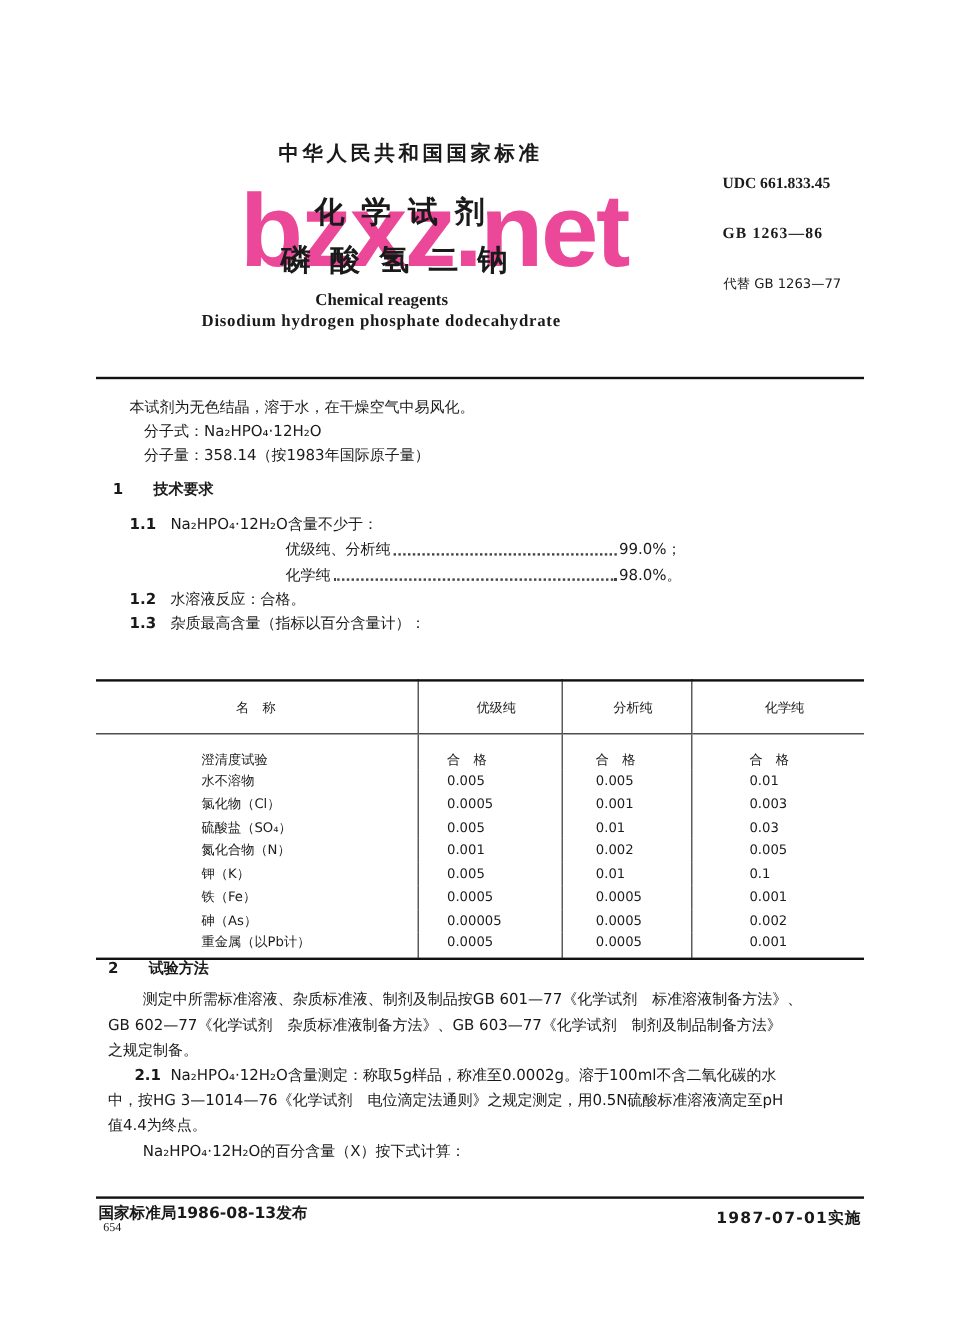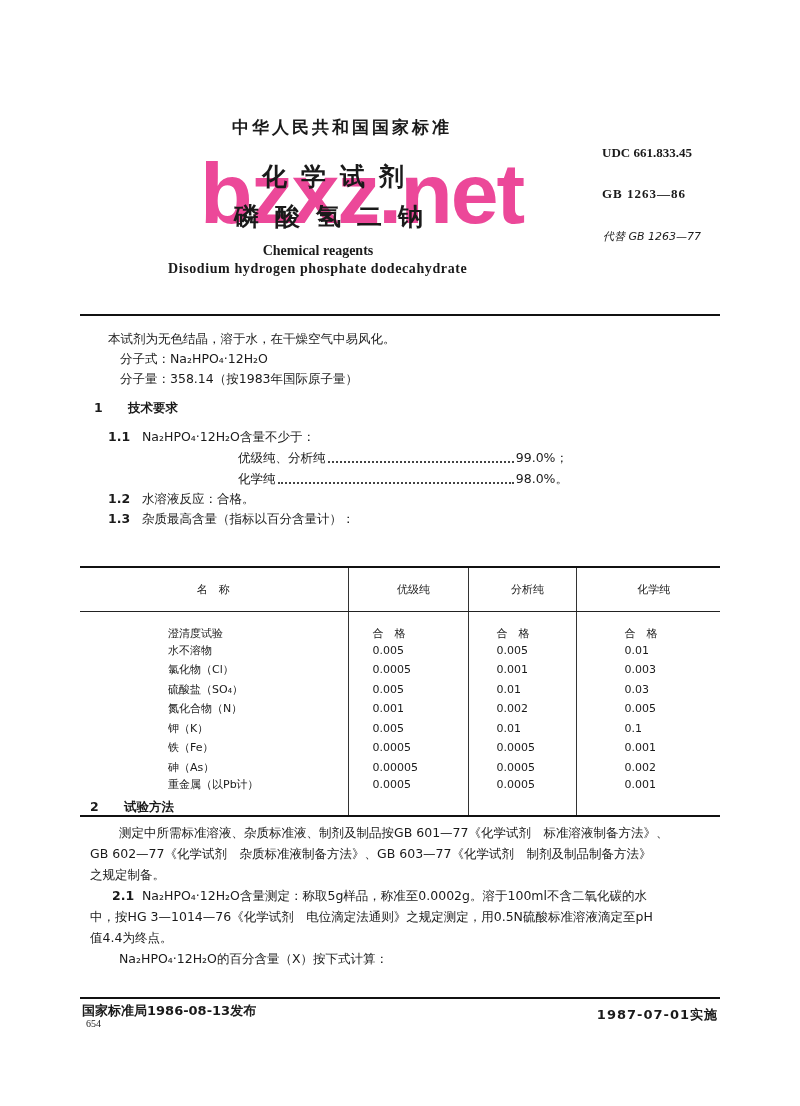--- a/index.html
+++ b/index.html
@@ -10,41 +10,41 @@
                font-size:86px; color:#ec4899; letter-spacing:-2px; line-height:1; white-space:nowrap; z-index:0;margin-top:12px; }
   .z1 { z-index:1; }
   .hdr-std { left:232px; top:116px; font-size:17px; font-weight:bold; letter-spacing:3px; font-family:"DejaVu Sans",sans-serif; }
   .title1 { left:262px; top:160px; font-size:25px; font-weight:bold; letter-spacing:14px; font-family:"DejaVu Sans",sans-serif; }
   .title2 { left:234px; top:200px; font-size:25px; font-weight:bold; letter-spacing:16px; font-family:"DejaVu Sans",sans-serif; }
   .en1 { left:0; width:800px; top:243px; text-align:center; font-size:14px; font-weight:bold; font-family:"Liberation Serif",serif; padding-left:0; }
   .en1 span { position:relative; left:-82px; }
   .en2 { left:168px; top:261px; font-size:14px; font-weight:bold; font-family:"Liberation Serif",serif; letter-spacing:0.6px; }
   .udc { left:602px; top:145px; font-size:13px; font-weight:bold; font-family:"Liberation Serif",serif; }
   .gbno { left:602px; top:186px; font-size:13px; font-weight:bold; font-family:"Liberation Serif",serif; letter-spacing:1px; }
-  .repl { left:603px; top:229px; font-size:11px; font-family:"DejaVu Sans",sans-serif;font-style:italic; }
+  .repl { left:603px; top:229px; font-size:11px; font-family:"DejaVu Sans",sans-serif; }
   .rule { background:#111; height:2px; }
   .p { font-size:12.5px; white-space:nowrap; font-family:"DejaVu Sans",sans-serif; }
   .sec { font-size:12.5px; font-weight:bold; font-family:"DejaVu Sans",sans-serif; }
   .num { font-weight:bold; display:inline-block; width:34px; }
   .dotrow { display:flex; width:330px; font-size:12.5px; font-family:"DejaVu Sans",sans-serif; }
   .dotrow .lbl { white-space:nowrap; }
   .dotrow .dots { flex:1; border-bottom:2px dotted #444; margin:0 2px 4px 2px; }
   .dotrow .val { white-space:nowrap; }
   table.imp { position:absolute; left:80px; top:537px; width:640px; border-collapse:collapse;
               font-family:"DejaVu Sans",sans-serif; font-size:11px;margin-top:29px; }
   table.imp th { font-weight:normal; height:44px; text-align:center; border-bottom:1.5px solid #222; }
   table.imp td { height:19.5px; padding:0; }
   table.imp .c0 { width:268px; padding-left:88px; text-align:left; box-sizing:border-box; }
   table.imp .c1 { width:120px; border-left:1px solid #333; padding-left:24px; box-sizing:border-box; }
   table.imp .c2 { width:108px; border-left:1px solid #333; padding-left:28px; box-sizing:border-box; }
   table.imp .c3 { width:144px; border-left:1px solid #333; padding-left:48px; box-sizing:border-box; }
   table.imp th.c0 { padding-left:0; text-align:center; }
   table.imp th.c1, table.imp th.c2, table.imp th.c3 { padding-left:12px; }
   table.imp tr.first td { padding-top:14px; }
-  table.imp tr.last td { padding-bottom:23px; }
+  table.imp tr.last td { padding-bottom:6px; }
   table.imp { border-top:2px solid #111; border-bottom:2px solid #111; }
   .body-text { font-size:12.5px; font-family:"DejaVu Sans",sans-serif; line-height:21px; }
   .footer-l { left:82px; top:1002px; font-size:13px; font-weight:bold; font-family:"DejaVu Sans",sans-serif; }
   .footer-r { right:82px; top:1006px; font-size:13px; font-weight:bold; font-family:"DejaVu Sans",sans-serif; letter-spacing:1px; }
   .pageno { left:86px; top:994px; font-size:10px; font-family:Liberation Serif, serif;margin-top:24px; }
 </style>
 </head>
 <body>
 
 <div class="abs watermark">bzxz.net</div>

